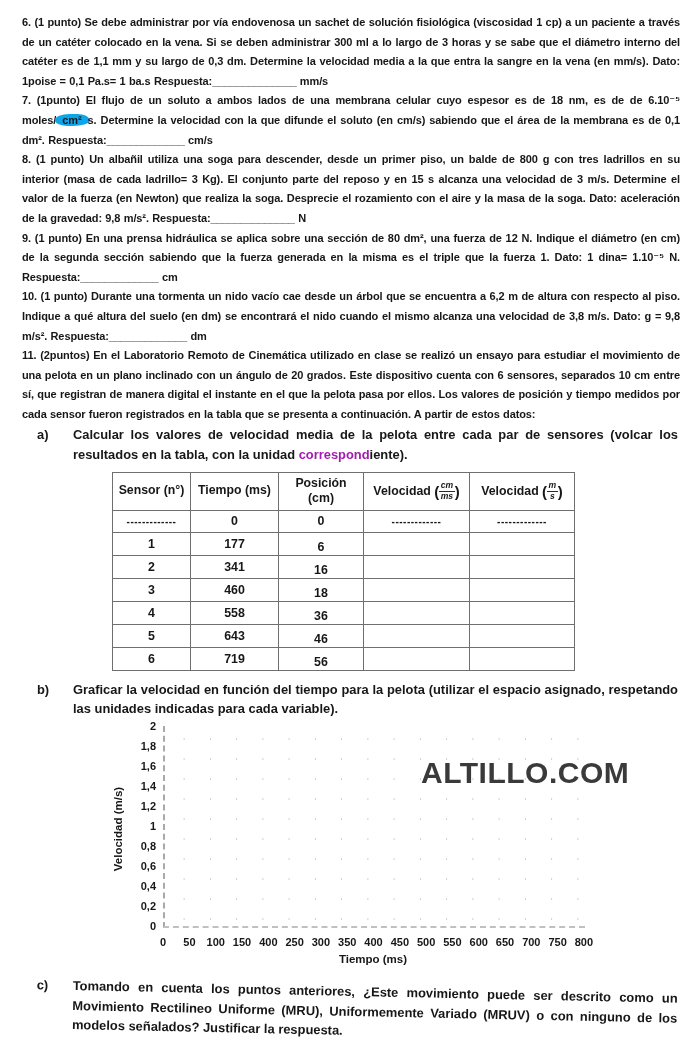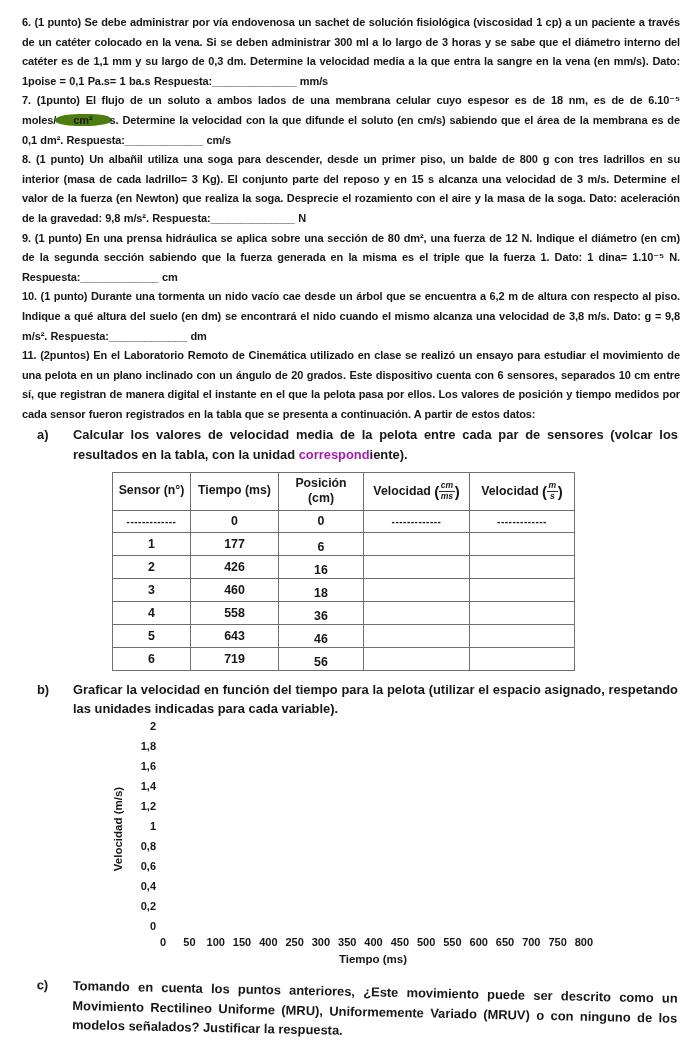--- a/index.html
+++ b/index.html
@@ -12,22 +12,22 @@
   .page{padding:13px 20px 0 22px;}
   .prob{
     margin:0;font-size:11px;line-height:19.6px;text-align:justify;
     letter-spacing:-0.1px;word-spacing:0.4px;
   }
   .item{display:flex;font-size:12.9px;line-height:19.6px;margin-top:1px;}
   .item-label{flex:none;width:36px;padding-left:15px;}
   .item-text{flex:1;text-align:justify;padding-right:2px;}
   .gray-word{color:#a21caf;}
   .scribble{
-    background:#4d7c0f;color:#1c1c1c;border-radius:50% 40% 55% 45%/60% 50% 45% 55%;
-    padding:0 18px;margin:4px -1px;
+    background:#0ea5e9;color:#1c1c1c;border-radius:50% 40% 55% 45%/60% 50% 45% 55%;
+    padding:0 7px;margin:4px -1px;
   }
   
   table{border-collapse:collapse;margin:7px 0 2px 90px;table-layout:fixed;}
   th,td{border:1px solid #6f6f6f;text-align:center;font-weight:700;padding:0;}
   th{font-size:12.3px;height:37px;line-height:1.25;}
   td{font-size:12.4px;height:21px;}
   td.low{vertical-align:bottom;padding-bottom:1px;}
   .dash-cell{font-size:10px;letter-spacing:0.5px;}
   .paren{font-size:15px;vertical-align:-2px;}
   .frac{
@@ -124,21 +124,21 @@
       </tr>
       <tr>
         <td>1</td>
         <td>177</td>
         <td class="low">6</td>
         <td></td>
         <td></td>
       </tr>
       <tr>
         <td>2</td>
-        <td>426</td>
+        <td>341</td>
         <td class="low">16</td>
         <td></td>
         <td></td>
       </tr>
       <tr>
         <td>3</td>
         <td>460</td>
         <td class="low">18</td>
         <td></td>
         <td></td>
@@ -182,20 +182,23 @@
         <span>1,8</span>
         <span>1,6</span>
         <span>1,4</span>
         <span>1,2</span>
         <span>1</span>
         <span>0,8</span>
         <span>0,6</span>
         <span>0,4</span>
         <span>0,2</span>
         <span>0</span>
+      </div>
+      <div class="plot">
+        <div class="watermark">ALTILLO.COM</div>
       </div>
     </div>
     <div class="x-ticks">
       <span>0</span>
       <span>50</span>
       <span>100</span>
       <span>150</span>
       <span>400</span>
       <span>250</span>
       <span>300</span>

